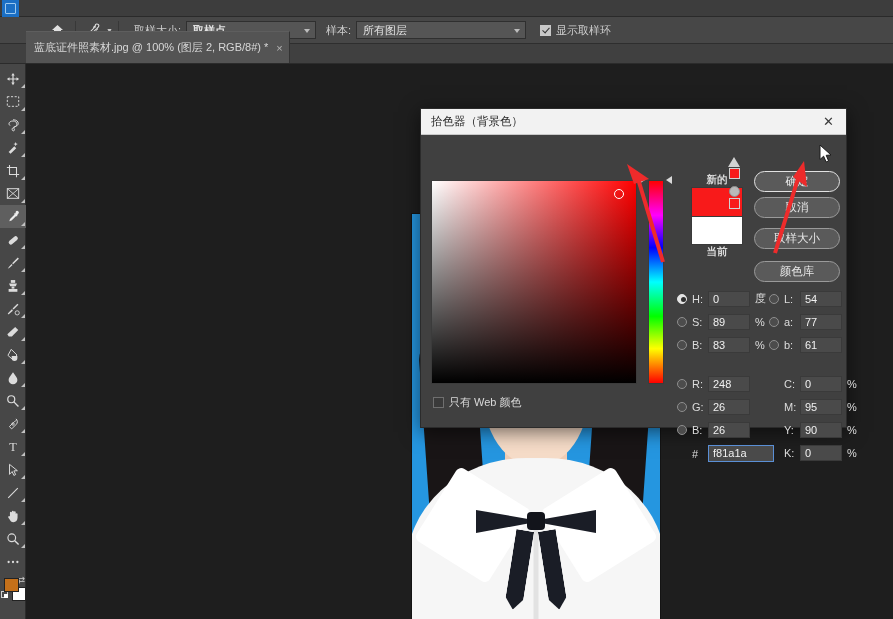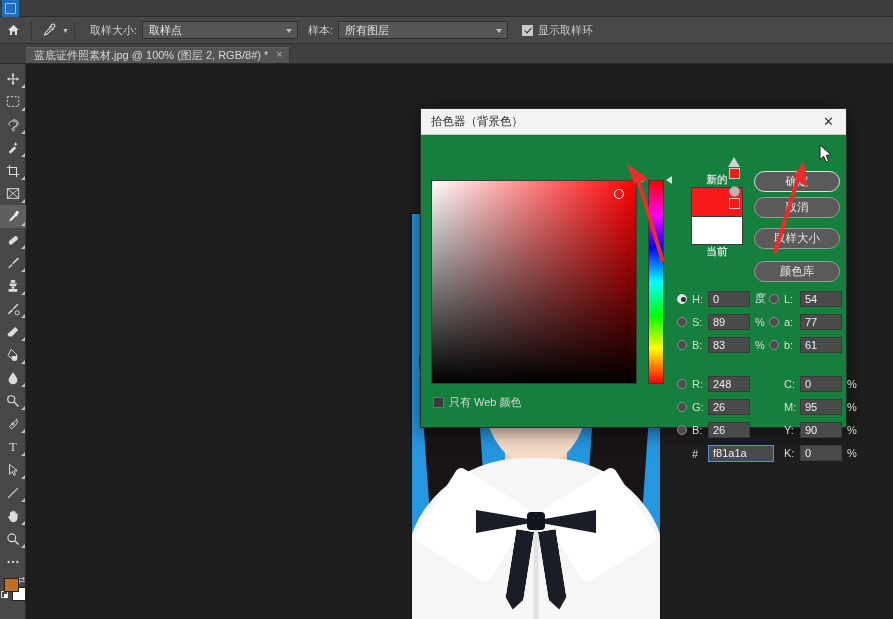--- a/index.html
+++ b/index.html
@@ -34,41 +34,42 @@
     color: #cfcfcf; font-size: 11px; padding: 0 7px; line-height: 17px;
     white-space: nowrap; cursor: default;
   }
 
   
   .optionsbar {
     position: absolute; top: 17px; left: 0; width: 893px; height: 27px;
     background: #474747;
     display: flex; align-items: center;
     border-bottom: 1px solid #2e2e2e;
+    padding-left: 44px;
   }
   .home-btn {
     width: 26px; height: 27px; display: flex; align-items: center; justify-content: center;
   }
   .opt-sep { width: 1px; height: 18px; background: #383838; margin: 0 5px; }
   .tool-preview {
     width: 22px; height: 20px; display: flex; align-items: center; justify-content: center;
   }
   .caret { color: #c6c6c6; font-size: 7px; margin-left: 3px; }
   .opt-label { color: #cdcdcd; font-size: 11px; margin: 0 5px 0 10px; white-space: nowrap; }
   .opt-select {
     height: 18px; background: #555; border: 1px solid #2f2f2f;
     color: #e2e2e2; font-size: 11px; line-height: 16px;
     padding: 0 16px 0 6px; position: relative; white-space: nowrap;
   }
   .opt-select::after {
     content: ""; position: absolute; right: 5px; top: 7px;
     border-left: 3.5px solid transparent; border-right: 3.5px solid transparent;
     border-top: 4px solid #bdbdbd;
   }
-  .w-sample-size { width: 156px; }
+  .w-sample-size { width: 130px; font-weight: bold; }
   .w-sample { width: 170px; }
   .opt-check-wrap { display: flex; align-items: center; margin-left: 14px; }
   .chk {
     width: 11px; height: 11px; border: 1px solid #6f6f6f; background: #3a3a3a;
     display: inline-block; position: relative; margin-right: 5px;
   }
   .chk.on { background: #c9c9c9; border-color: #c9c9c9; }
   .chk.on::after {
     content: ""; position: absolute; left: 3px; top: 0px;
     width: 3px; height: 6px; border: solid #333; border-width: 0 1.5px 1.5px 0;
@@ -76,22 +77,22 @@
   }
   .opt-check-label { color: #cdcdcd; font-size: 11px; }
 
   
   .tabstrip {
     position: absolute; top: 44px; left: 0; width: 893px; height: 20px;
     background: #404040; border-bottom: 1px solid #2b2b2b;
     display: flex; align-items: flex-end;
   }
   .doc-tab {
-    margin-left: 26px; height: 16px; background: #545454;
-    display: flex; padding: 0 6px 0 8px;
+    margin-left: 26px; height: 32px; background: #545454;
+    display: flex; align-items: center; padding: 0 6px 0 8px;
     border-right: 1px solid #333; border-top: 1px solid #5e5e5e;
   }
   .doc-tab-title { color: #d8d8d8; font-size: 11px; white-space: nowrap; }
   .doc-tab-close { color: #b4b4b4; font-size: 11px; margin-left: 8px; }
 
   
   .toolbar {
     position: absolute; top: 64px; left: 0; width: 26px; height: 555px;
     background: #474747; border-right: 1px solid #2c2c2c;
     padding-top: 3px;
@@ -189,21 +190,21 @@
   }
   .tail-l, .tail-r {
     position: absolute; top: 316px; width: 18px; height: 80px; background: #1a1d26;
   }
   .tail-l { left: 98px; transform: rotate(9deg); clip-path: polygon(0 0, 100% 0, 100% 86%, 50% 100%, 0 86%); }
   .tail-r { right: 98px; transform: rotate(-9deg); clip-path: polygon(0 0, 100% 0, 100% 86%, 50% 100%, 0 86%); }
 
   
   .dialog {
     position: absolute; left: 420px; top: 108px; width: 427px; height: 320px;
-    background: #15803d; border: 1px solid #2b2b2b;
+    background: #404040; border: 1px solid #2b2b2b;
     box-shadow: 0 4px 18px rgba(0,0,0,.55);
   }
   .dlg-title {
     height: 26px; background: #f2f2f2; display: flex; align-items: center;
     padding: 0 8px 0 10px; border-bottom: 1px solid #c9c9c9;
   }
   .dlg-title-text { color: #2b2b2b; font-size: 11.5px; flex: 1; }
   .dlg-close { color: #3a3a3a; font-size: 13px; line-height: 1; padding: 2px 4px; }
   .dlg-body { position: relative; width: 100%; height: 293px; }
 

